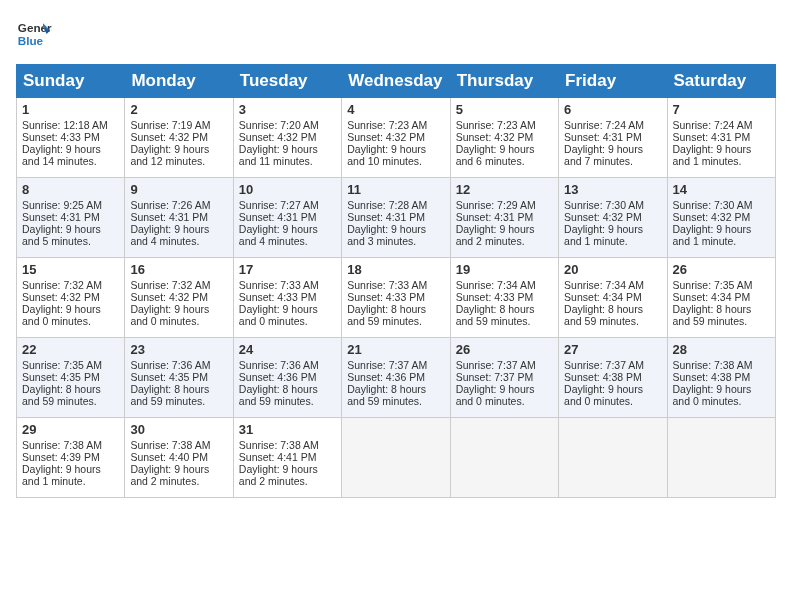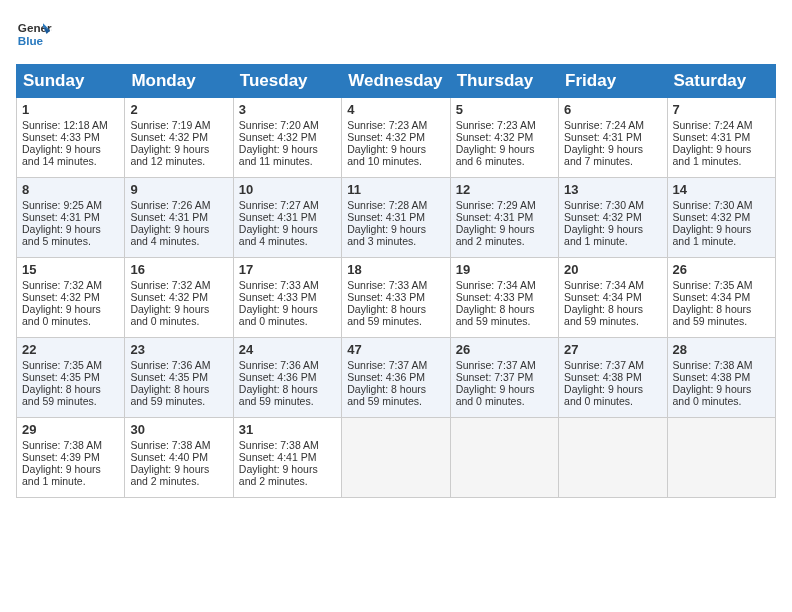--- a/index.html
+++ b/index.html
@@ -276,21 +276,21 @@
           <div>and 59 minutes.</div>
         </td>
         <td>
           <span class="day-num">24</span>
           <div>Sunrise: 7:36 AM</div>
           <div>Sunset: 4:36 PM</div>
           <div>Daylight: 8 hours</div>
           <div>and 59 minutes.</div>
         </td>
         <td>
-          <span class="day-num">47</span>
+          <span class="day-num">21</span>
           <div>Sunrise: 7:37 AM</div>
           <div>Sunset: 4:36 PM</div>
           <div>Daylight: 8 hours</div>
           <div>and 59 minutes.</div>
         </td>
         <td>
           <span class="day-num">26</span>
           <div>Sunrise: 7:37 AM</div>
           <div>Sunset: 7:37 PM</div>
           <div>Daylight: 9 hours</div>

